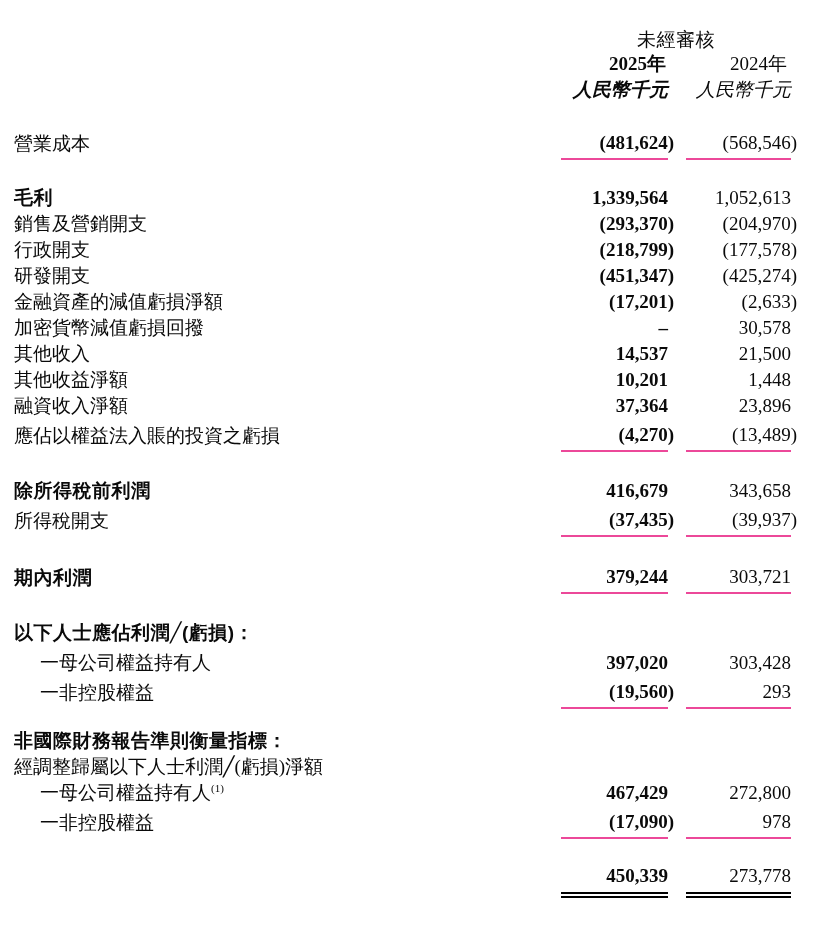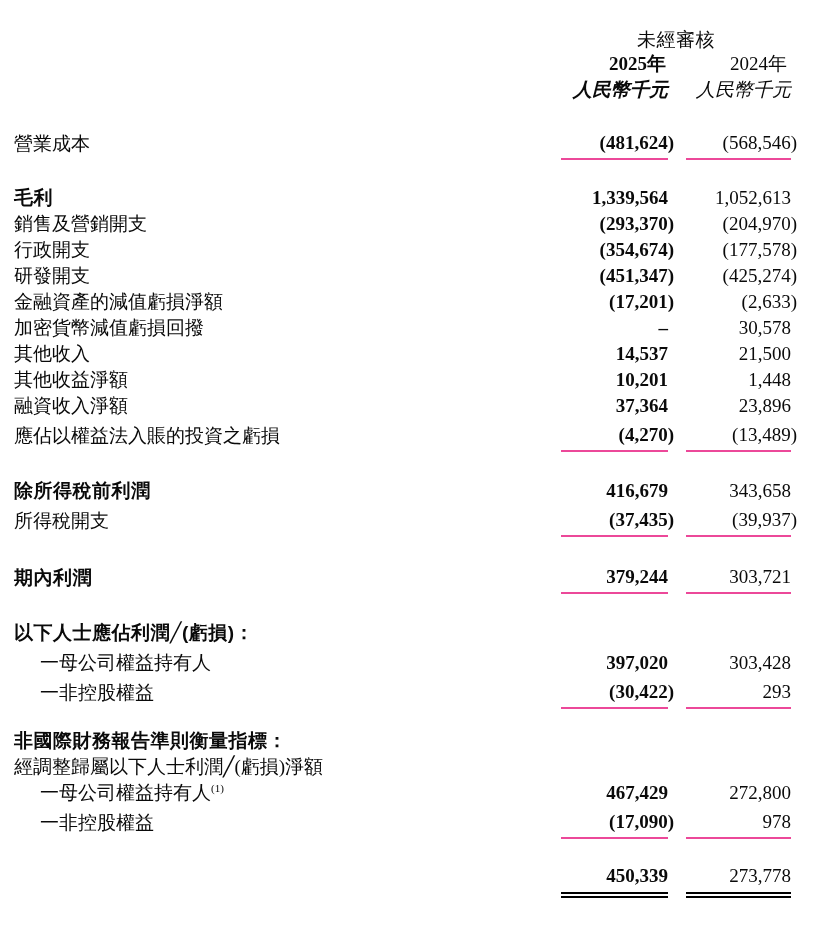--- a/index.html
+++ b/index.html
@@ -85,21 +85,21 @@
           <td class="val vb"><span class="num">1,052,613</span></td>
         </tr>
         <tr class="" style="height: 26px;">
           <td class="lbl"><span>銷售及營銷開支</span></td>
           <td class="val va"><span class="num pr">(293,370)</span></td>
           <td></td>
           <td class="val vb"><span class="num pr">(204,970)</span></td>
         </tr>
         <tr class="" style="height: 26px;">
           <td class="lbl"><span>行政開支</span></td>
-          <td class="val va"><span class="num pr">(354,674)</span></td>
+          <td class="val va"><span class="num pr">(218,799)</span></td>
           <td></td>
           <td class="val vb"><span class="num pr">(177,578)</span></td>
         </tr>
         <tr class="" style="height: 26px;">
           <td class="lbl"><span>研發開支</span></td>
           <td class="val va"><span class="num pr">(451,347)</span></td>
           <td></td>
           <td class="val vb"><span class="num pr">(425,274)</span></td>
         </tr>
         <tr class="" style="height: 26px;">
@@ -172,21 +172,21 @@
           <td class="val vb"></td>
         </tr>
         <tr class="indent" style="height: 30px;">
           <td class="lbl"><span>一母公司權益持有人</span></td>
           <td class="val va"><span class="num">397,020</span></td>
           <td></td>
           <td class="val vb"><span class="num">303,428</span></td>
         </tr>
         <tr class="indent u1" style="height: 33px;">
           <td class="lbl"><span>一非控股權益</span></td>
-          <td class="val va"><span class="num pr">(30,422)</span></td>
+          <td class="val va"><span class="num pr">(19,560)</span></td>
           <td></td>
           <td class="val vb"><span class="num">293</span></td>
         </tr>
         <tr class="spacer">
           <td colspan="4" style="height: 18px;"></td>
         </tr>
         <tr class="bold" style="height: 26px;">
           <td class="lbl"><span>非國際財務報告準則衡量指標：</span></td>
           <td class="val va"></td>
           <td></td>

